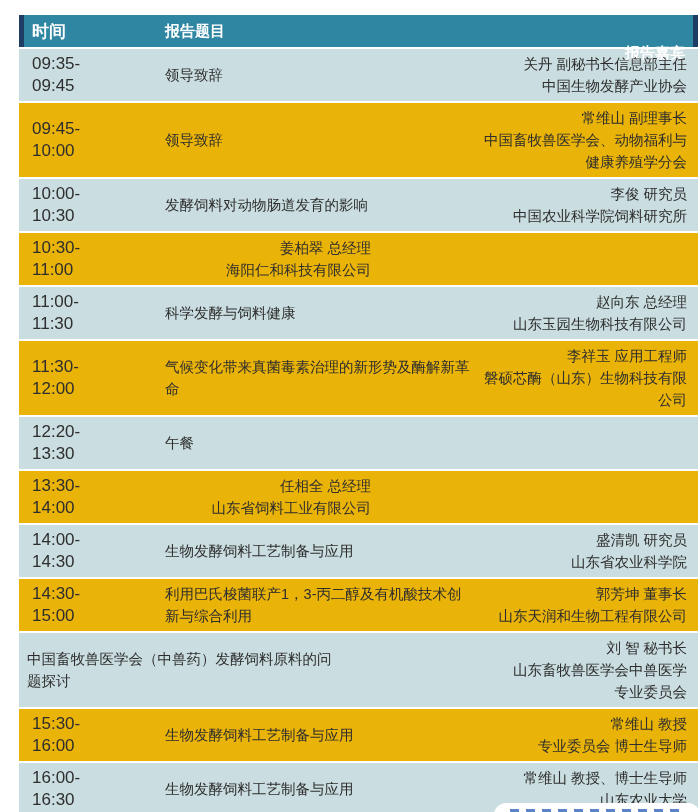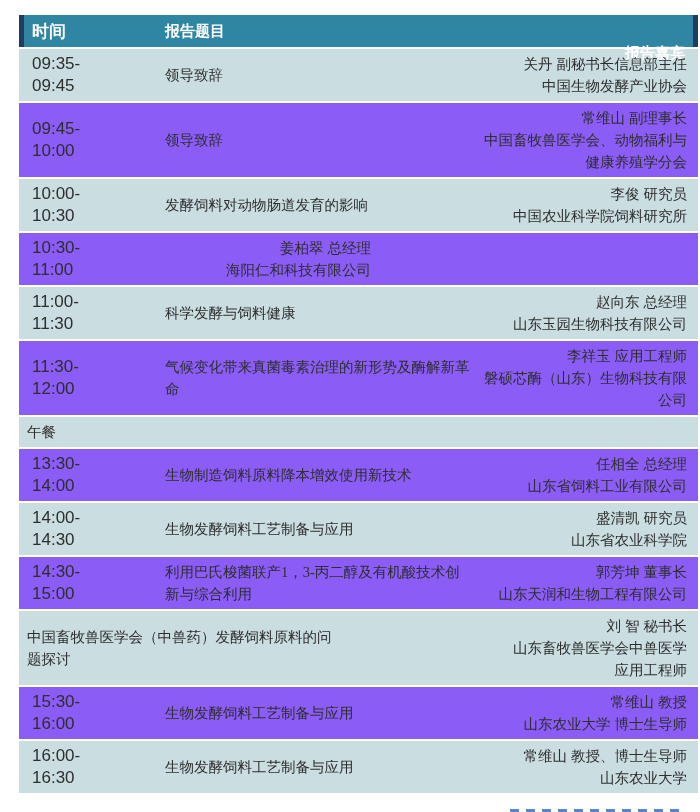--- a/index.html
+++ b/index.html
@@ -13,23 +13,23 @@
   .hdr{
     display:flex;align-items:center;height:32px;box-sizing:border-box;
     background:#2f86a2;border-left:5px solid #1e3c64;border-right:5px solid #1e3c64;
     color:#ffffff;font-weight:bold;font-size:15px;
   }
   .row{
     display:flex;align-items:center;box-sizing:border-box;width:100%;
     padding:4px 5px;margin-top:2px;color:#2e2e2e;font-size:14.5px;line-height:22px;
   }
   .row.dark{background:#cadde0;}
-  .row.light{background:#8b5cf6;}
+  .row.light{background:#eab308;}
   .c-time{width:130px;padding-left:8px;flex:none;white-space:pre-line;font-size:17px;}
-  .c-title{flex:1;padding-left:3px;padding-right:6px;white-space:pre-line;font-family:Liberation Serif, serif;}
+  .c-title{flex:1;padding-left:3px;padding-right:6px;white-space:pre-line;}
   .c-guest{width:209px;flex:none;text-align:right;padding-right:6px;white-space:pre-line;}
   .hdr .c-time{width:130px;padding-left:8px;}
   .hdr .c-title{flex:1;padding-left:3px;}
   .hdr .c-guest{width:209px;text-align:right;padding-right:8px;margin-top:44px;}
   .overlay{
     position:absolute;left:494px;top:803px;width:206px;height:22px;
     background:#ffffff;border-radius:12px 12px 0 0;
   }
   .overlay .glyph-tops{
     position:absolute;left:16px;right:16px;top:6px;height:4px;
@@ -92,28 +92,29 @@
     <div class="c-time">11:30-
 12:00</div>
     <div class="c-title">气候变化带来真菌毒素治理的新形势及酶解新革
 命</div>
     <div class="c-guest">李祥玉 应用工程师
 磐硕芯酶（山东）生物科技有限
 公司</div>
   </div>
 
   <div class="row dark">
+    <div class="c-time">12:20-
+13:30</div>
     <div class="c-title">午餐</div>
     <div class="c-guest"></div>
   </div>
 
   <div class="row light">
     <div class="c-time">13:30-
 14:00</div>
-    <div class="c-title">生物制造饲料原料降本增效使用新技术</div>
     <div class="c-guest">任相全 总经理
 山东省饲料工业有限公司</div>
   </div>
 
   <div class="row dark">
     <div class="c-time">14:00-
 14:30</div>
     <div class="c-title">生物发酵饲料工艺制备与应用</div>
     <div class="c-guest">盛清凯 研究员
 山东省农业科学院</div>
@@ -126,29 +127,29 @@
 新与综合利用</div>
     <div class="c-guest">郭芳坤 董事长
 山东天润和生物工程有限公司</div>
   </div>
 
   <div class="row dark">
     <div class="c-title">中国畜牧兽医学会（中兽药）发酵饲料原料的问
 题探讨</div>
     <div class="c-guest">刘 智 秘书长
 山东畜牧兽医学会中兽医学
-应用工程师</div>
+专业委员会</div>
   </div>
 
   <div class="row light">
     <div class="c-time">15:30-
 16:00</div>
     <div class="c-title">生物发酵饲料工艺制备与应用</div>
     <div class="c-guest">常维山 教授
-山东农业大学 博士生导师</div>
+专业委员会 博士生导师</div>
   </div>
 
   <div class="row dark">
     <div class="c-time">16:00-
 16:30</div>
     <div class="c-title">生物发酵饲料工艺制备与应用</div>
     <div class="c-guest">常维山 教授、博士生导师
 山东农业大学</div>
   </div>
 

